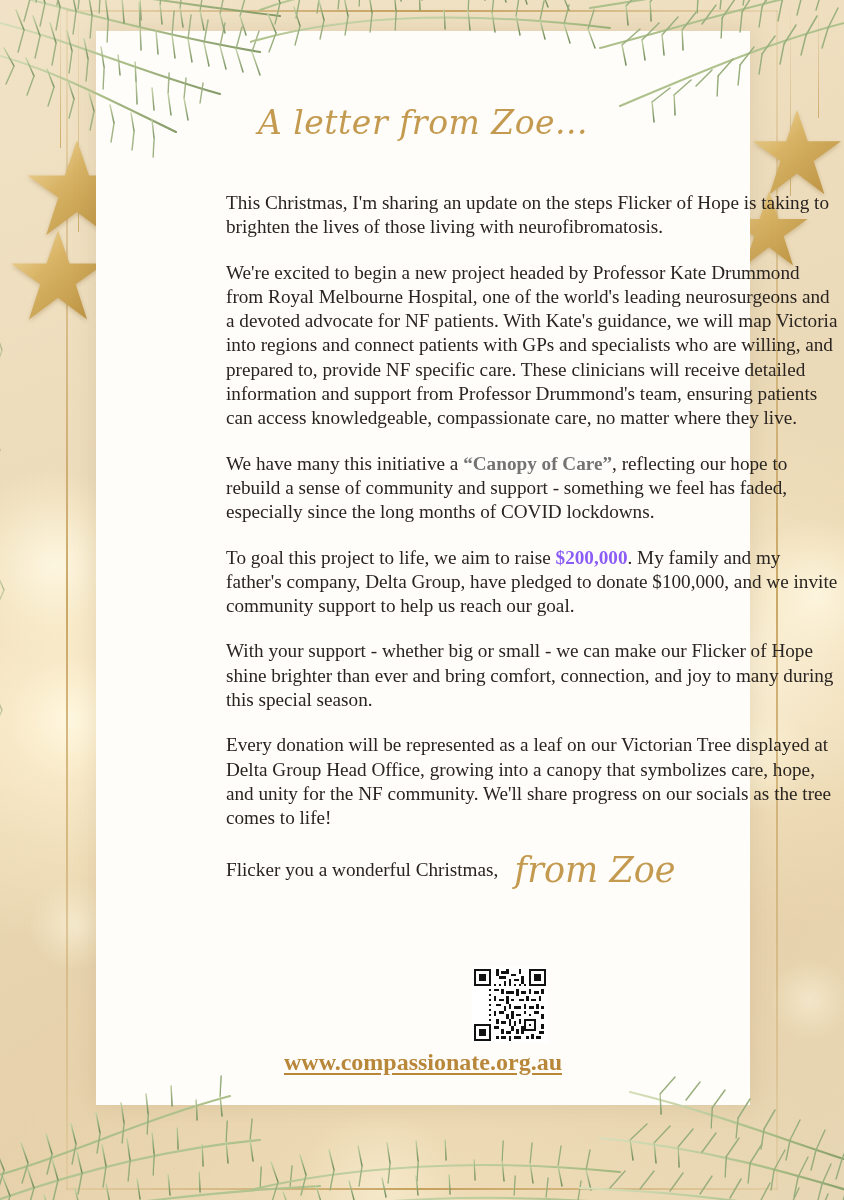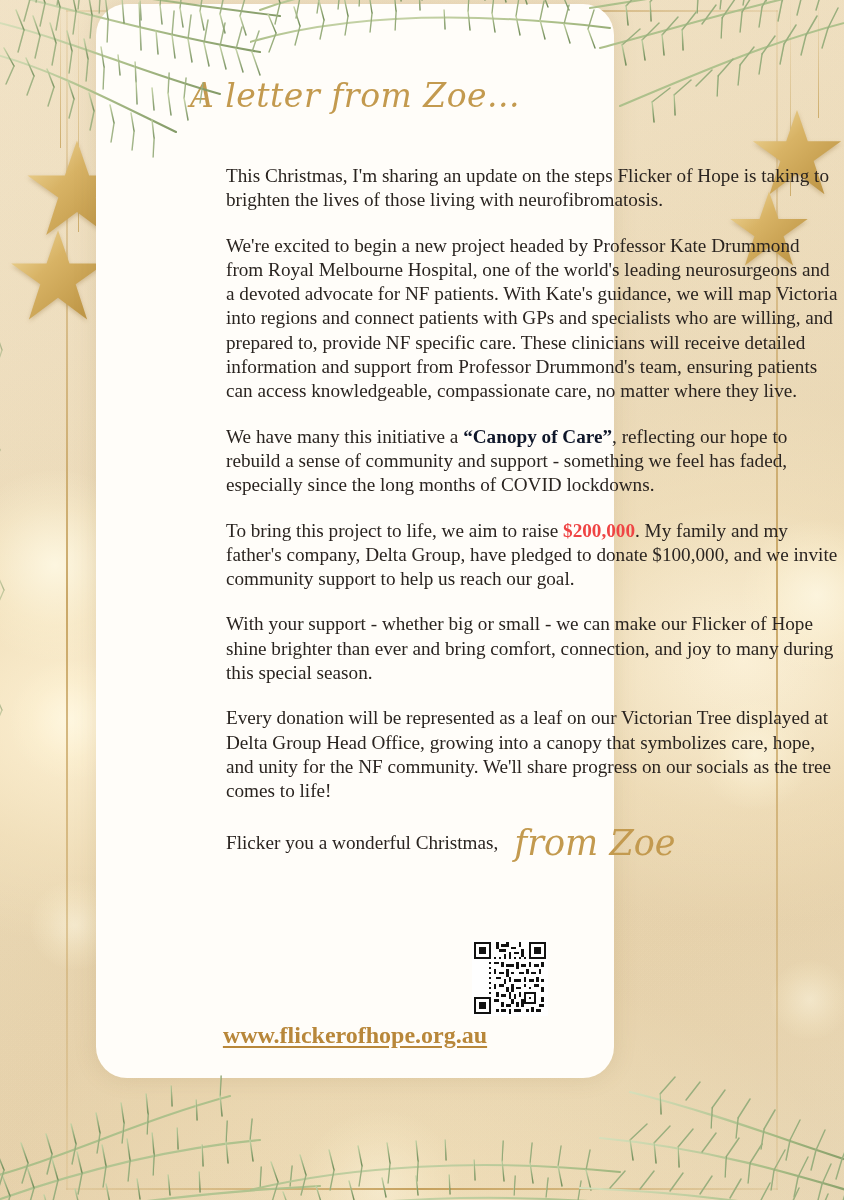--- a/index.html
+++ b/index.html
@@ -41,26 +41,25 @@
     pointer-events: none;
   }
   .frame-line.v {
     background: linear-gradient(180deg, rgba(190,150,77,0.12), rgba(190,150,77,0.8), rgba(190,150,77,0.12));
   }
 
   
   #letter {
     position: absolute;
     left: 96px;
-    top: 4px;
-    width: 518px;
+    top: 31px;
+    width: 654px;
     height: 1074px;
     background: #fffdf9;
     box-shadow: 0 0 22px rgba(150,120,70,0.18);
-    border-radius: 31px;
   }
 
   
   .leafgroup { position: absolute; pointer-events: none; }
 
   
   .thread {
     position: absolute;
     width: 1px;
     background: linear-gradient(180deg, rgba(200,165,95,0.0), rgba(200,165,95,0.85));
@@ -95,25 +94,25 @@
     width: 612px;
     font-family: "Liberation Serif", serif;
     font-size: 19.2px;
     line-height: 24.3px;
     color: #2a2420;
   }
   .para { margin: 8px 0 21px 0; }
   .para:last-child { margin-bottom: 0; }
 
   .gold {
-    color: #0f172a;
+    color: #737373;
     font-weight: bold;
   }
   .gold-amt {
-    color: #ef4444;
+    color: #8b5cf6;
     font-weight: bold;
   }
 
   .signline {
     position: relative;
     white-space: nowrap;
   }
   .signature {
     font-family: "DejaVu Serif", serif;
     font-style: italic;
@@ -204,21 +203,21 @@
   </svg>
 
   <div id="letter">
 
     <div class="headline">A letter from Zoe...</div>
 
     <div class="body-text">
       <p class="para">This Christmas, I'm sharing an update on the steps Flicker of Hope is taking to brighten the lives of those living with neurofibromatosis.</p>
       <p class="para">We're excited to begin a new project headed by Professor Kate Drummond from Royal Melbourne Hospital, one of the world's leading neurosurgeons and a devoted advocate for NF patients. With Kate's guidance, we will map Victoria into regions and connect patients with GPs and specialists who are willing, and prepared to, provide NF specific care. These clinicians will receive detailed information and support from Professor Drummond's team, ensuring patients can access knowledgeable, compassionate care, no matter where they live.</p>
       <p class="para"><span>We have many this initiative a </span><span class="gold">“Canopy of Care”</span><span>, reflecting our hope to rebuild a sense of community and support - something we feel has faded, especially since the long months of COVID lockdowns.</span></p>
-      <p class="para"><span>To bring this project to life, we aim to raise </span><span class="gold-amt">$200,000</span><span>. My family and my father's company, Delta Group, have pledged to donate $100,000, and we invite community support to help us reach our goal.</span></p>
+      <p class="para"><span>To goal this project to life, we aim to raise </span><span class="gold-amt">$200,000</span><span>. My family and my father's company, Delta Group, have pledged to donate $100,000, and we invite community support to help us reach our goal.</span></p>
       <p class="para">With your support - whether big or small - we can make our Flicker of Hope shine brighter than ever and bring comfort, connection, and joy to many during this special season.</p>
       <p class="para">Every donation will be represented as a leaf on our Victorian Tree displayed at Delta Group Head Office, growing into a canopy that symbolizes care, hope, and unity for the NF community.  We'll share progress on our socials as the tree comes to life!</p>
       <p class="para signline"><span>Flicker you a wonderful Christmas,</span><span class="signature">from Zoe</span></p>
     </div>
 
     <div id="qr-wrap">
       <svg id="qr" viewBox="0 0 29 29" shape-rendering="crispEdges">
         <rect width="29" height="29" fill="#ffffff"></rect>
         <g fill="#111111">
 
@@ -322,21 +321,21 @@
             <rect x="21" y="27" width="1" height="1"></rect>
           <rect x="23" y="26" width="1" height="2"></rect>
             <rect x="25" y="27" width="2" height="1"></rect>
           <rect x="27" y="22" width="1" height="2"></rect>
             <rect x="26" y="25" width="2" height="1"></rect>
         </g>
       </svg>
     </div>
 
     <div class="links">
-      <a class="link" href="#">www.flickerofhope.org.au</a>
+      <a class="link" href="#">www.compassionate.org.au</a>
     </div>
   </div>
 
   <svg class="leafgroup" style="left:-10px; top:-18px;" width="420" height="230" viewBox="0 0 420 230">
     <defs>
       <linearGradient id="lg1" x1="0" y1="0" x2="1" y2="1">
         <stop offset="0%" stop-color="#d6dfba"></stop>
         <stop offset="55%" stop-color="#a9bd86"></stop>
         <stop offset="100%" stop-color="#7d9560"></stop>
       </linearGradient>

